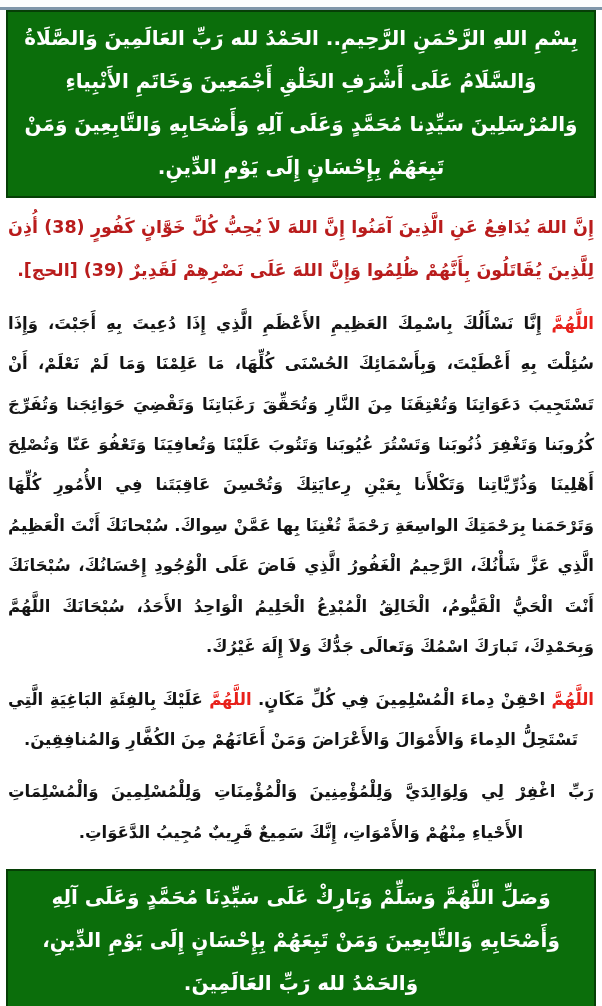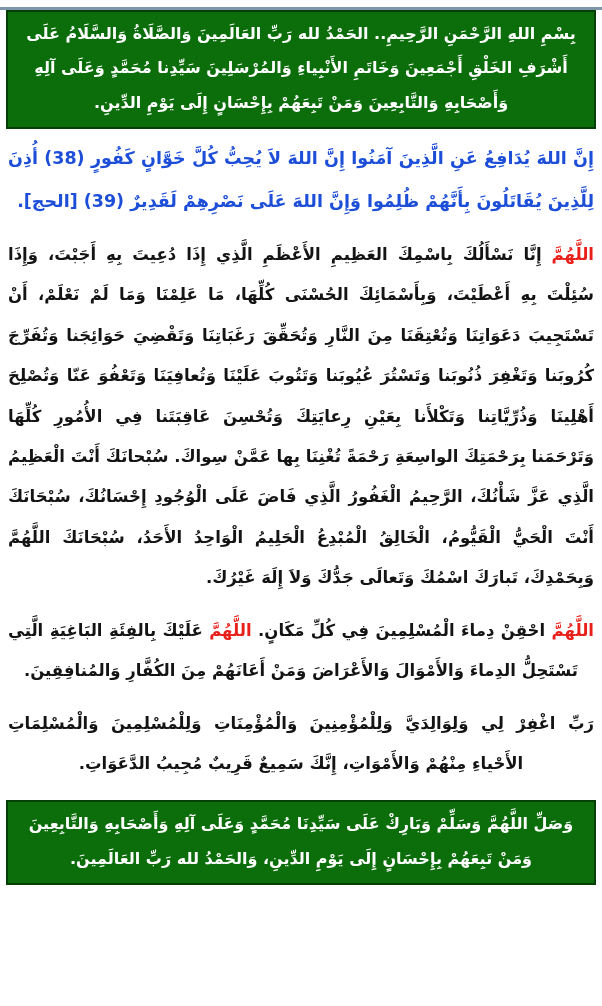--- a/index.html
+++ b/index.html
@@ -15,35 +15,35 @@
   }
   .top-strip{height:7px;background:#fbfdfe;}
   .top-divider{height:3px;background:#7e96aa;}
   .banner{
     margin:0 6px;
     background:#0b6e0b;
     border:2px solid #063f06;
     color:#ffffff;
     font-weight:700;
     text-align:center;
-    font-size:16px;
+    font-size:20px;
     line-height:2.15;
     padding:5px 10px 7px;
   }
   .banner.footer{margin-top:16px;}
   .istiadha{
     margin:11px 6px 0;
     text-align:center;
     color:#232e8c;
     font-weight:700;
     font-size:14.5px;
   }
   .verse{
     margin:8px 8px 0;
-    color:#1d4ed8;
+    color:#b91c1c;
     font-weight:700;
     font-size:17.5px;
     line-height:2.45;
     text-align:justify;
   }
   .para{
     margin:12px 8px 0;
     color:#141414;
     font-weight:700;
     font-size:16.5px;

